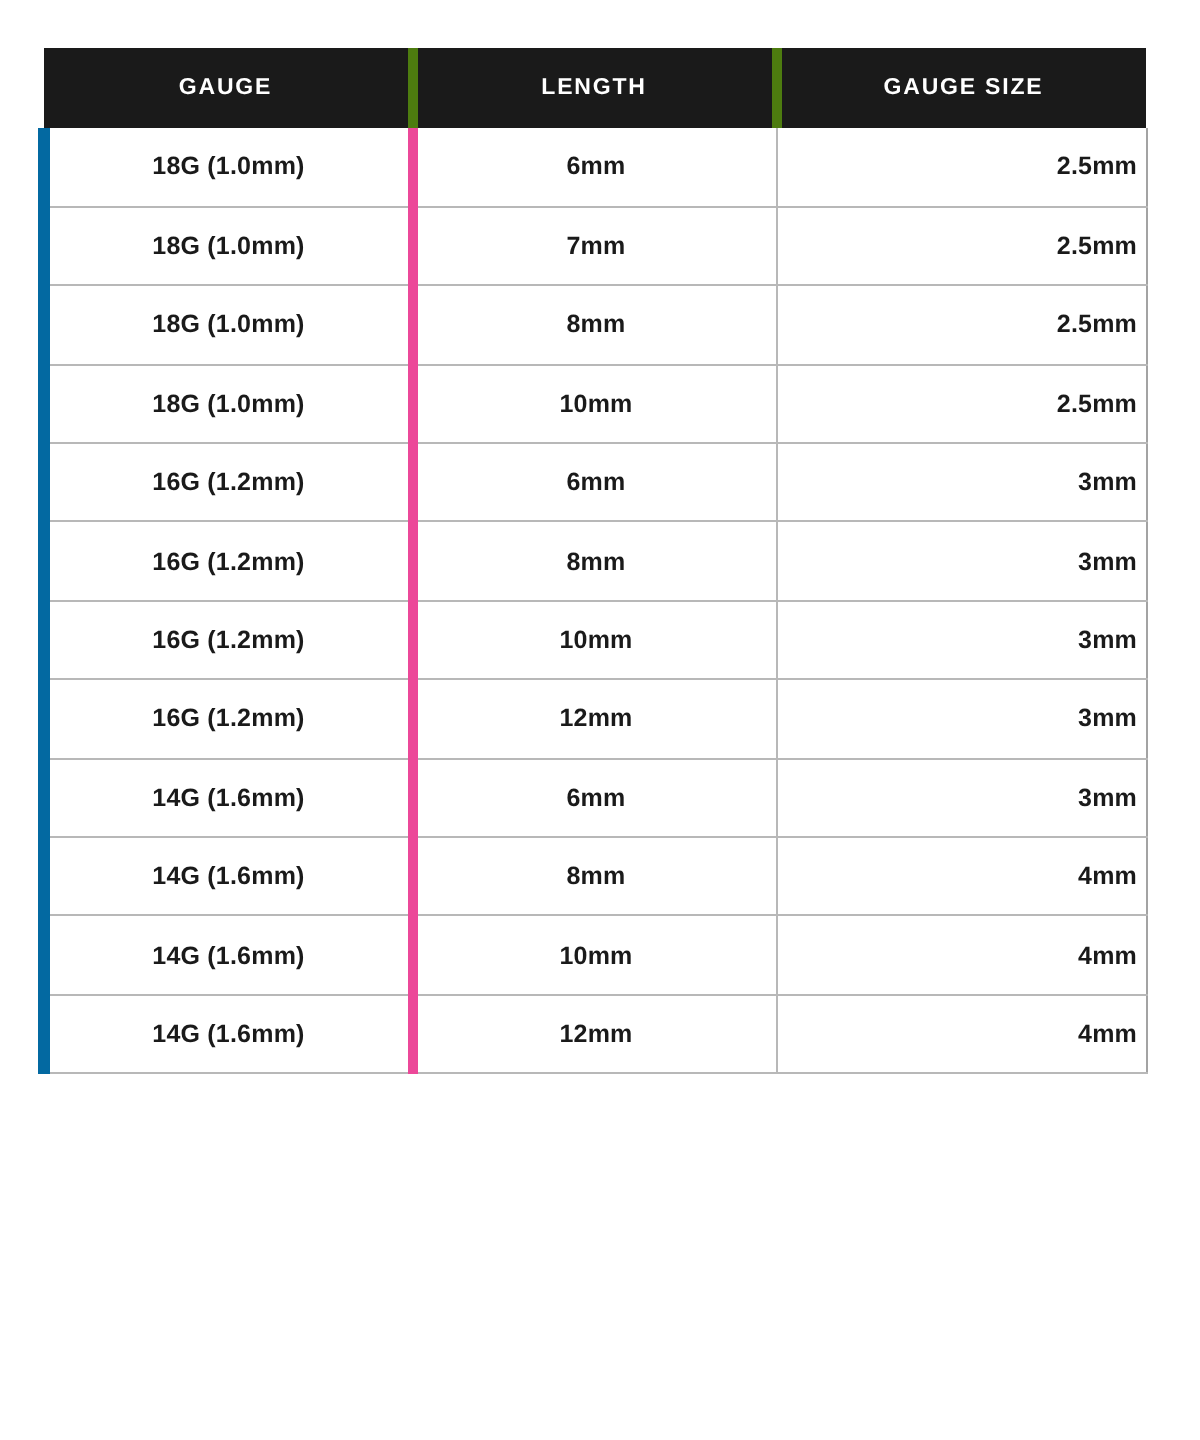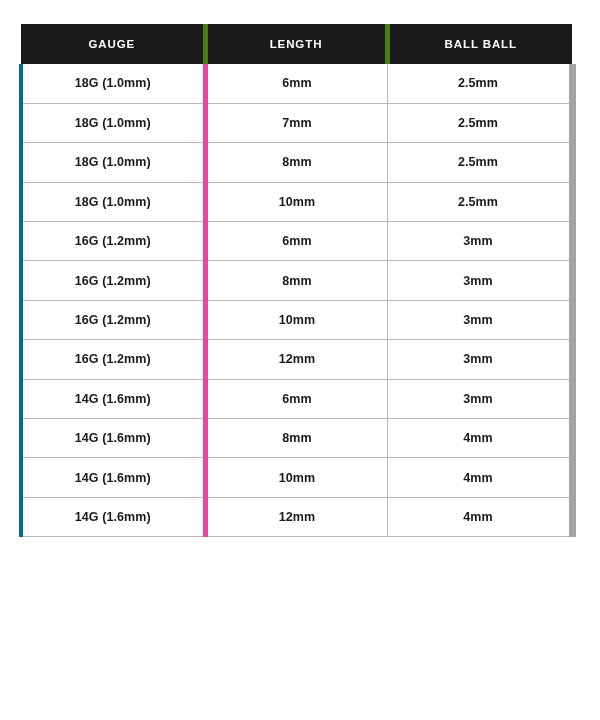--- a/index.html
+++ b/index.html
@@ -76,41 +76,41 @@
     font-weight: bold;
     text-align: center;
     vertical-align: middle;
     border-bottom: 1px solid #b8b8b8;
     border-left: 1px solid #b8b8b8;
     border-right: 1px solid #b8b8b8;
     box-sizing: border-box;
     letter-spacing: 0.1px;
   }
 
-  tbody td.cell-gauge  { border-left: 4px solid #0369a1; border-right: none; }
+  tbody td.cell-gauge  { border-left: 6px solid #0369a1; border-right: none; }
   tbody td.cell-length { border-left: 5px solid #ec4899; border-right: none; }
-  tbody td.cell-ball   { border-left: 1px solid #b8b8b8; border-right: 7px solid #a3a3a3; }
+  tbody td.cell-ball   { border-left: 1px solid #b8b8b8; border-right: 1px solid #a3a3a3; text-align: right; }
 </style>
 </head>
 <body>
 
 <div class="page">
 
   <div class="size-table-wrap">
     <table class="size-table">
       <colgroup>
         <col class="c-gauge">
         <col class="c-length">
         <col class="c-ball">
       </colgroup>
       <thead>
         <tr class="header-row">
           <th>GAUGE</th>
           <th class="col-div">LENGTH</th>
-          <th class="col-div">BALL BALL</th>
+          <th class="col-div">GAUGE SIZE</th>
         </tr>
       </thead>
       <tbody id="table-body">
           <tr class="data-row">
             <td class="cell-gauge">18G (1.0mm)</td>
             <td class="cell-length">6mm</td>
             <td class="cell-ball">2.5mm</td>
           </tr>
           <tr class="data-row">
             <td class="cell-gauge">18G (1.0mm)</td>

